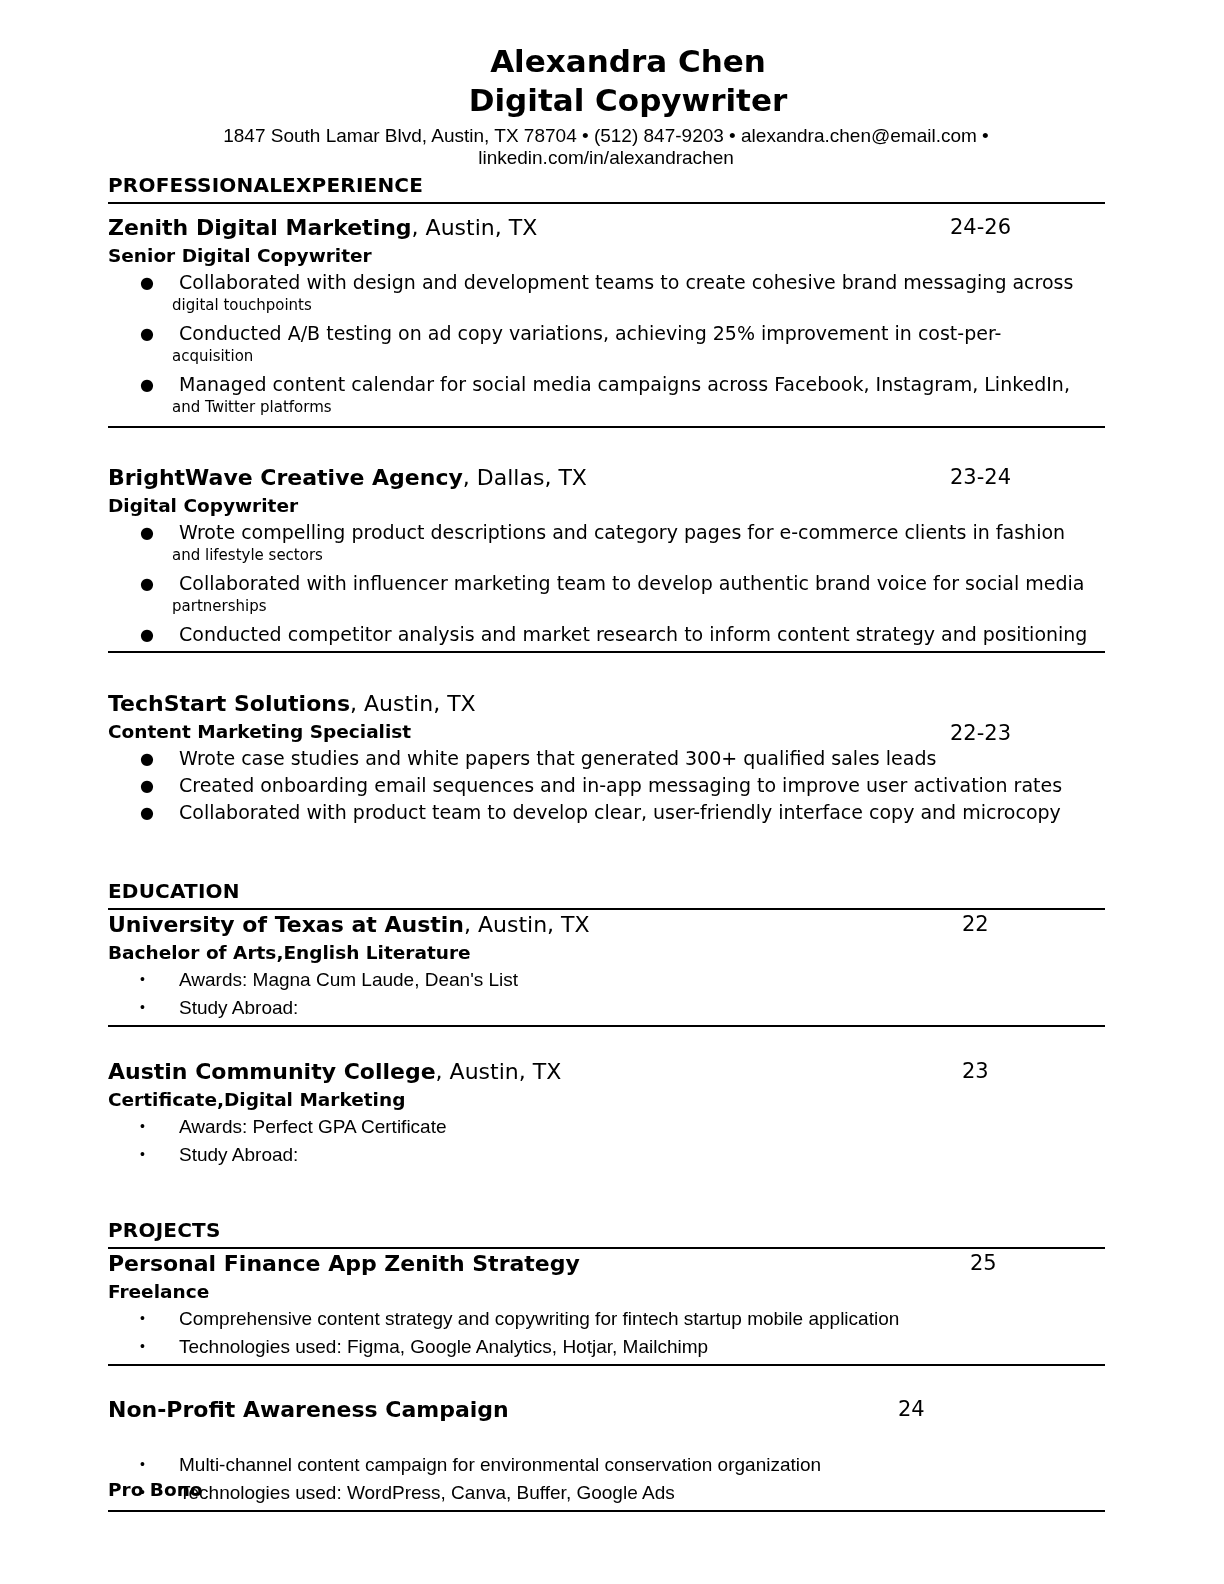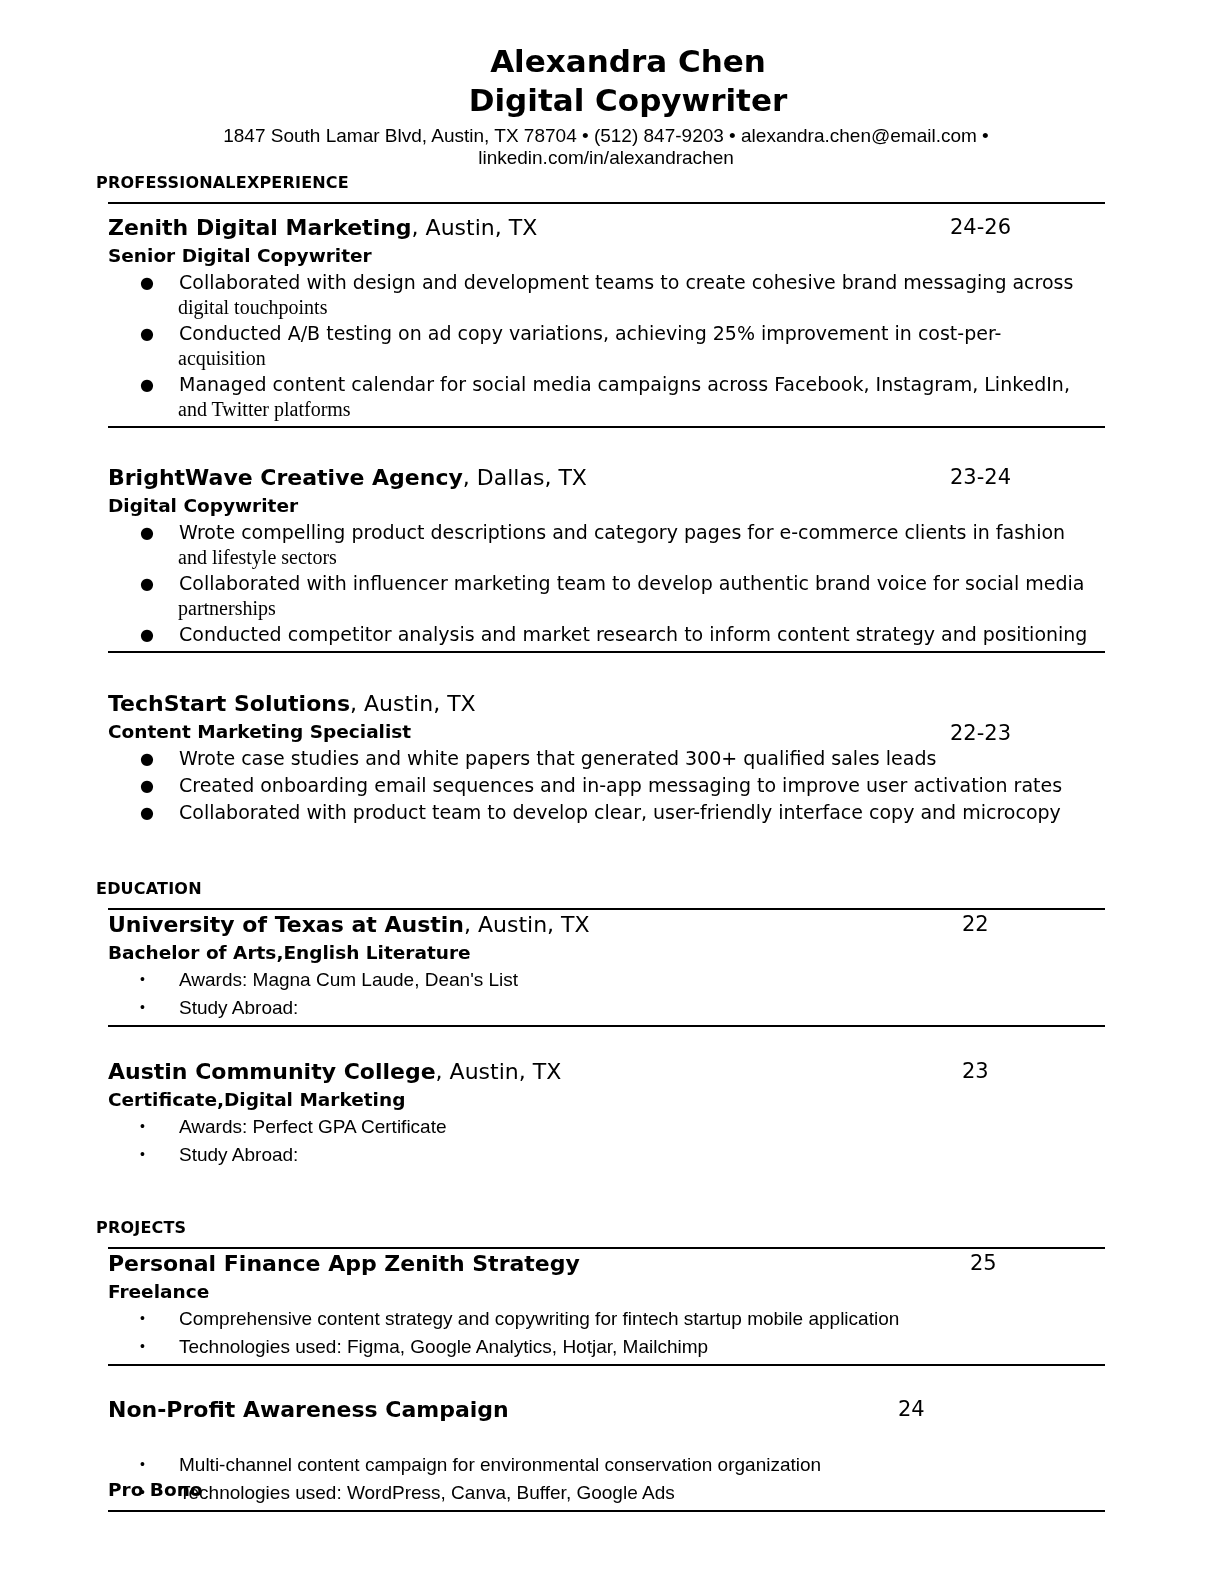--- a/index.html
+++ b/index.html
@@ -1,31 +1,31 @@
 <!DOCTYPE html>
 <html><head>
 <meta charset="utf-8">
 <style>
   html, body { margin: 0; padding: 0; background: #ffffff; }
   body { width: 1224px; height: 1584px; position: relative; overflow: hidden;
          font-family: "DejaVu Sans", sans-serif; color: #000; }
   .abs { position: absolute; white-space: nowrap; }
   .name { left: 0; width: 1256px; text-align: center; font-weight: bold; font-size: 31px; }
   .contact { left: 0; width: 1212px; text-align: center; font-size: 19px; font-family: "Liberation Sans", sans-serif; }
-  .sec { left: 96px; font-weight: bold; font-size: 16px; letter-spacing: 0.2px; }
+  .sec { left: 108px; font-weight: bold; font-size: 20px; letter-spacing: 0.2px; }
   .rule { position: absolute; left: 108px; width: 997px; height: 2px; background: #000; }
   .ent { left: 108px; font-size: 22px; }
   .ent b { font-weight: bold; }
   .date { font-size: 21px; }
   .role { left: 108px; font-weight: bold; font-size: 18.5px; }
   .bul { left: 140px; font-size: 19px; }
   .bul .dot { display: inline-block; width: 39px; font-size: 16px; vertical-align: 1px; }
   .bul2 { left: 140px; font-size: 19px; font-family: "Liberation Sans", sans-serif; }
   .bul2 .dot { display: inline-block; width: 39px; font-size: 14px; vertical-align: 2px; }
-  .cont { left: 178px; font-size: 20px; font-family: Liberation Serif, serif; }
+  .cont { left: 172px; font-size: 15px; }
 </style>
 </head>
 <body>
 
 <div class="abs name" style="top:43px;">Alexandra Chen</div>
 <div class="abs name" style="top:82px;">Digital Copywriter</div>
 <div class="abs contact" style="top:125px;">1847 South Lamar Blvd, Austin, TX 78704 • (512) 847-9203 • alexandra.chen@email.com •</div>
 <div class="abs contact" style="top:147px;">linkedin.com/in/alexandrachen</div>
 
 <div class="abs sec" style="top:173px;">PROFESSIONALEXPERIENCE</div>

